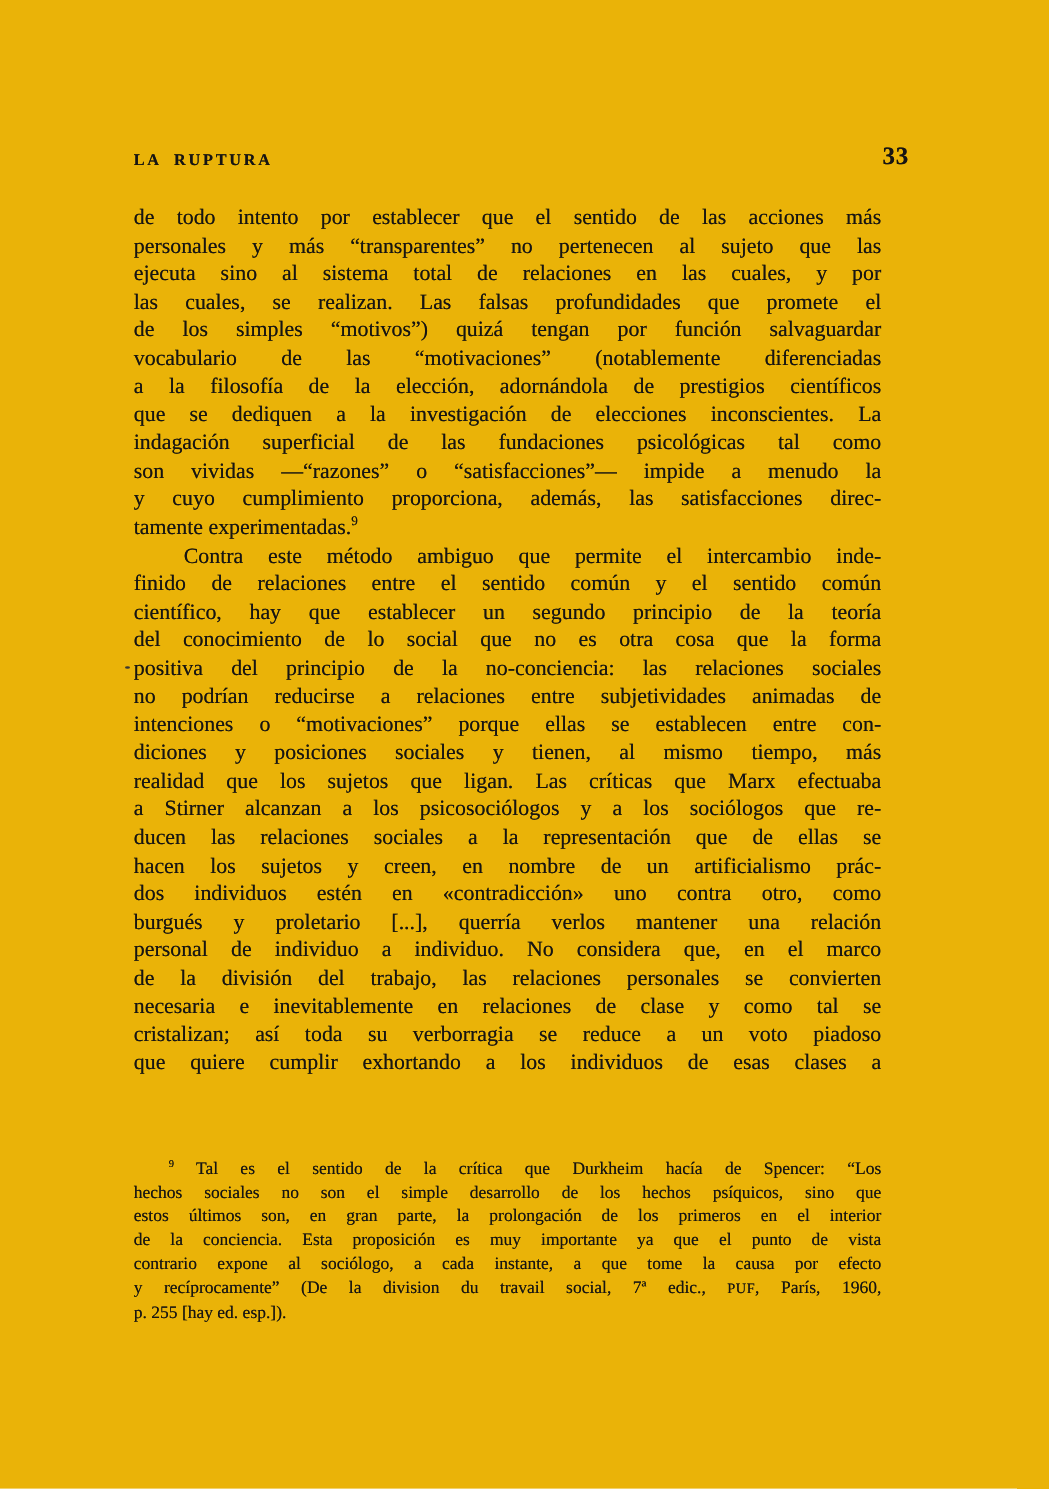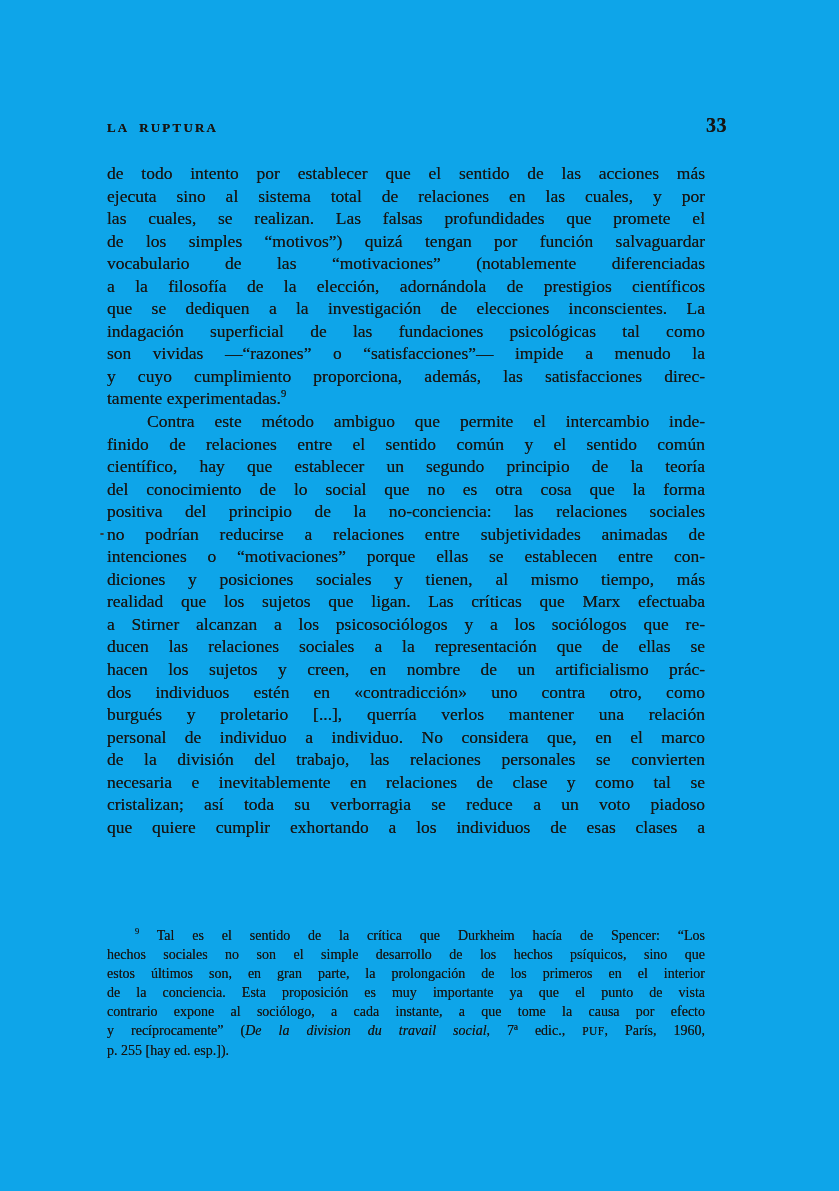--- a/index.html
+++ b/index.html
@@ -7,21 +7,21 @@
     padding: 0;
     width: 839px;
     height: 1191px;
     overflow: hidden;
     background: #fdfdfa;
   }
   .page {
     position: relative;
     width: 839px;
     height: 1191px;
-    background: #0ea5e9;
+    background: #eab308;
     color: #171513;
     font-family: "Liberation Serif", "DejaVu Serif", serif;
     text-shadow: 0 0 0.5px rgba(23,21,19,0.75);
   }
   .header {
     position: absolute;
     left: 107px;
     top: 114px;
     width: 620px;
     height: 24px;
@@ -67,21 +67,21 @@
   .line.noj {
     text-align-last: left;
   }
   .body-text .line.indent { text-indent: 40px; }
   .footnote .line.indent { text-indent: 28px; }
   .sup {
     font-size: 0.6em;
     vertical-align: super;
     line-height: 0;
   }
-  .it { font-style: italic; }
+  .it { }
   .sc { font-size: 0.82em; letter-spacing: 0.4px; }
   .speck {
     position: absolute;
     background: #3a3733;
     border-radius: 50%;
   }
   .speck-a { left: 100px; top: 533px; width: 4px; height: 2px; }
   .speck-b { left: 701px; top: 216px; width: 2px; height: 2px; }
 </style>
 </head>
@@ -89,20 +89,21 @@
 
 <div class="page">
 
   <div class="header">
     <span class="running-title">LA RUPTURA</span>
     <span class="page-number">33</span>
   </div>
 
   <div class="body-text">
       <div class="line"><span>de todo intento por establecer que el sentido de las acciones más</span></div>
+      <div class="line"><span>personales y más “transparentes” no pertenecen al sujeto que las</span></div>
       <div class="line"><span>ejecuta sino al sistema total de relaciones en las cuales, y por</span></div>
       <div class="line"><span>las cuales, se realizan. Las falsas profundidades que promete el</span></div>
       <div class="line"><span>de los simples “motivos”) quizá tengan por función salvaguardar</span></div>
       <div class="line"><span>vocabulario de las “motivaciones” (notablemente diferenciadas</span></div>
       <div class="line"><span>a la filosofía de la elección, adornándola de prestigios científicos</span></div>
       <div class="line"><span>que se dediquen a la investigación de elecciones inconscientes. La</span></div>
       <div class="line"><span>indagación superficial de las fundaciones psicológicas tal como</span></div>
       <div class="line"><span>son vividas —“razones” o “satisfacciones”— impide a menudo la</span></div>
       <div class="line"><span>y cuyo cumplimiento proporciona, además, las satisfacciones direc-</span></div>
       <div class="line noj"><span>tamente experimentadas.</span><span class="sup">9</span></div>

